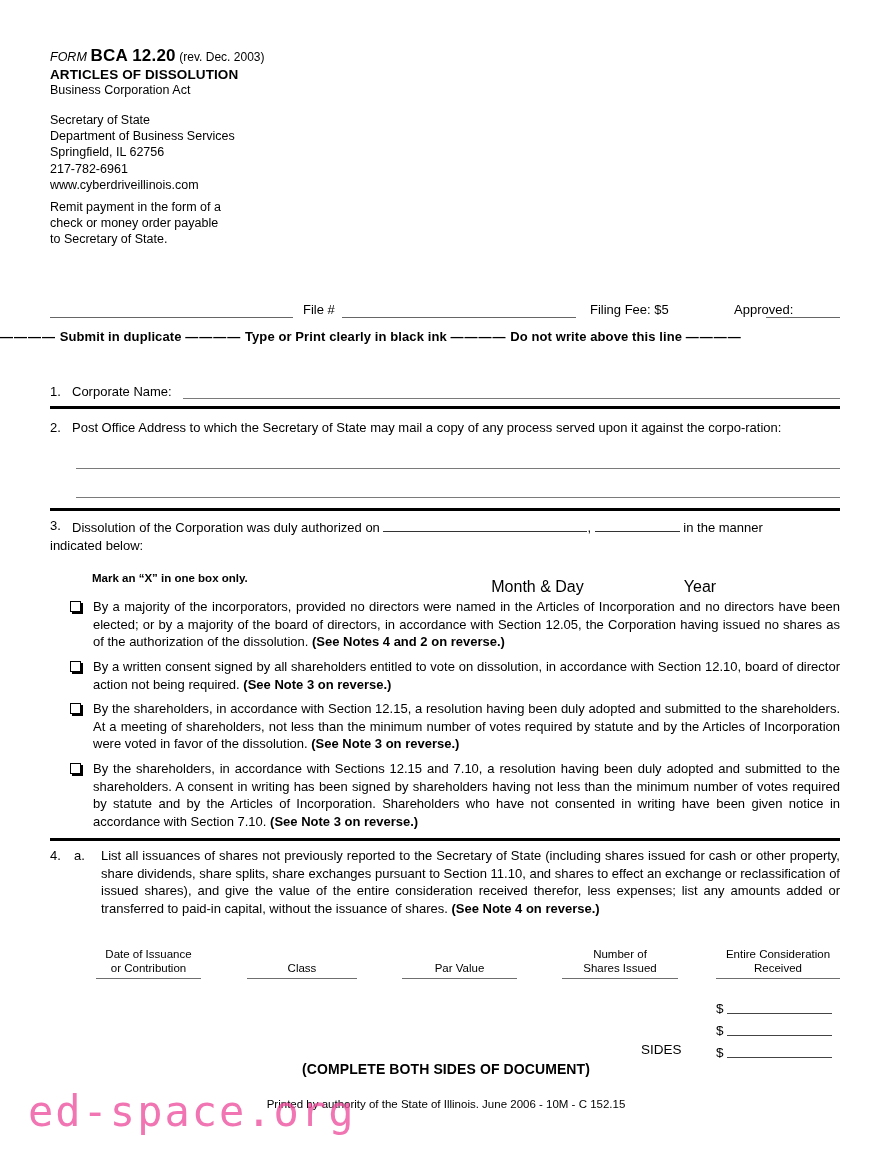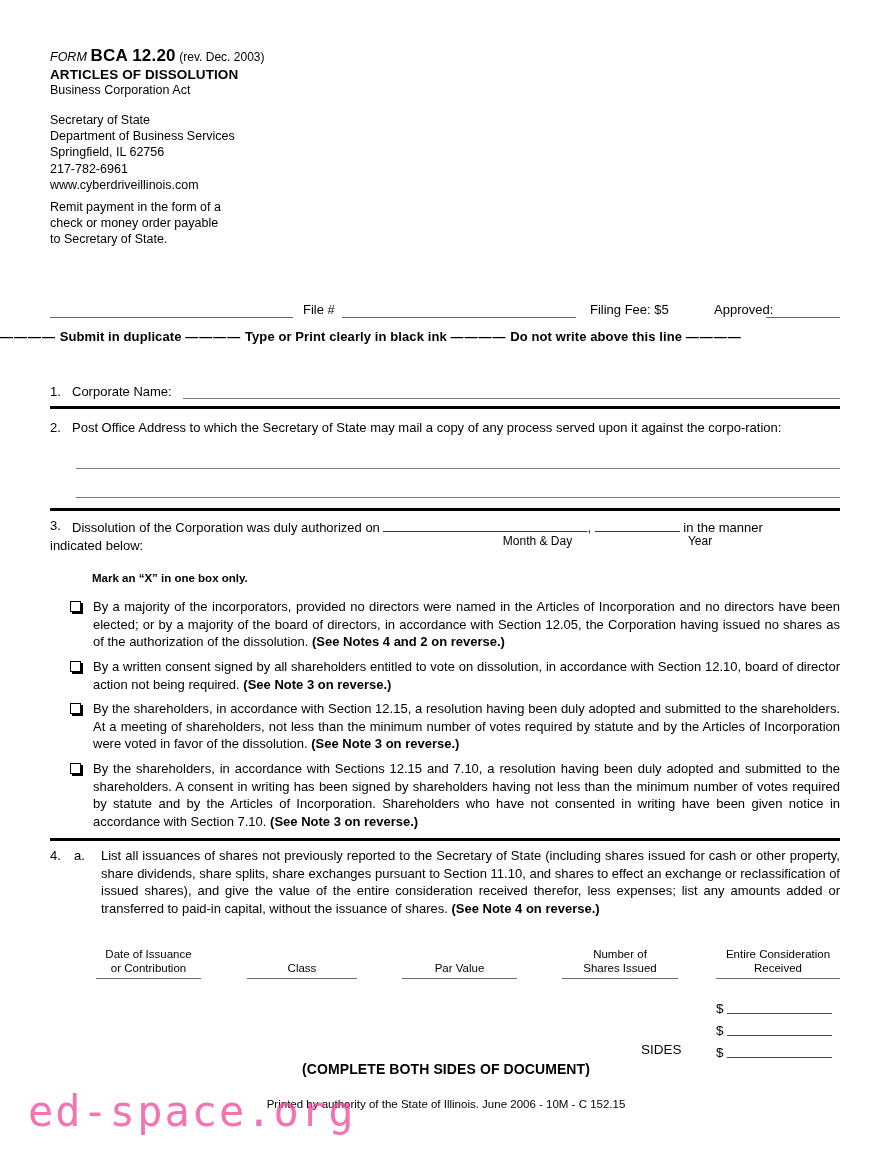--- a/index.html
+++ b/index.html
@@ -132,22 +132,23 @@
   
   #item3 { left: 50px; top: 517px; width: 790px; }
   .blank-inline {
     display: inline-block;
     border-bottom: 1px solid #333;
     vertical-align: baseline;
     height: 14px;
   }
   .undercap {
     position: absolute;
-    font-size: 12px;
+    font-size: 16px;
     text-align: center;
+    margin-top: 44px;
   }
 
   .markx {
     position: absolute;
     left: 92px;
     top: 572px;
     font-size: 11.5px;
     font-weight: bold;
   }
 
@@ -280,21 +281,21 @@
     <div>Remit payment in the form of a</div>
     <div>check or money order payable</div>
     <div>to Secretary of State.</div>
   </div>
 
   <div class="filerow">
     <div class="seg" style="left:0; width:243px;"></div>
     <div class="txt" style="left:253px;">File #</div>
     <div class="seg" style="left:292px; width:234px;"></div>
     <div class="txt" style="left:540px;">Filing Fee: $5</div>
-    <div class="txt" style="left:664px;">Approved:</div>
+    <div class="txt" style="left:684px;">Approved:</div>
     <div class="seg" style="left:716px; width:74px;"></div>
   </div>
 
   <div class="dashline">
     <span class="dash">————</span>
     <span>Submit in duplicate</span>
     <span class="dash">————</span>
     <span>Type or Print clearly in black ink</span>
     <span class="dash">————</span>
     <span>Do not write above this line</span>

